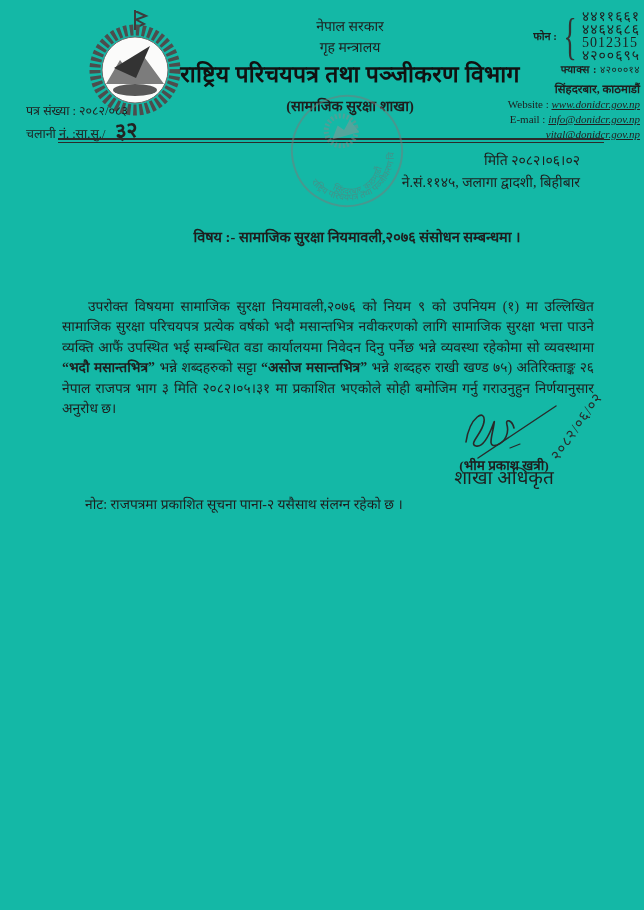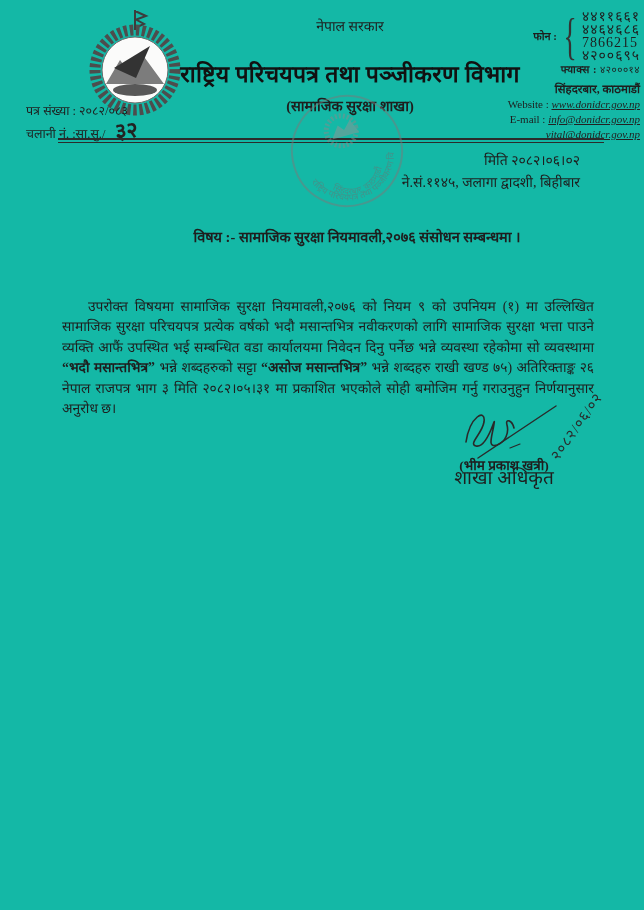--- a/index.html
+++ b/index.html
@@ -72,31 +72,32 @@
   <svg class="emblem" viewBox="0 0 102 108">
     <path d="M51 2 L51 22 M51 3 L62 8 L51 12 M51 11 L60 16 L51 20" stroke="#3c3c3c" stroke-width="2" fill="none"></path>
     <circle cx="51" cy="62" r="40" fill="none" stroke="#4d4d4d" stroke-width="11" stroke-dasharray="3.5 2.6"></circle>
     <circle cx="51" cy="62" r="33" fill="#fbfbfa" stroke="#6a6a6a" stroke-width="1"></circle>
     <path d="M22 76 L36 52 L45 64 L58 46 L80 76 Z" fill="#7c7c7c"></path>
     <path d="M30 60 L66 38 L52 70 Z" fill="#333333"></path>
     <ellipse cx="51" cy="82" rx="22" ry="6" fill="#585858"></ellipse>
   </svg>
 
   <div class="hdr-center gov-line">नेपाल सरकार</div>
+  <div class="hdr-center ministry-line">गृह मन्त्रालय</div>
   <div class="hdr-center dept-line">राष्ट्रिय परिचयपत्र तथा पञ्जीकरण विभाग</div>
   <div class="hdr-center section-line">(सामाजिक सुरक्षा शाखा)</div>
 
   <div class="contact">
     <div class="phone-row">
       <span class="phone-label">फोन :</span>
       <span class="brace">{</span>
       <span class="phone-list">
         <span>४४११६६१</span>
         <span>४४६४६८६</span>
-        <span>7866215</span>
+        <span>5012315</span>
         <span>४२००६९५</span>
       </span>
     </div>
     <div class="fax-row">
       <span class="lbl">फ्याक्स :</span>
       <span>४२०००१४</span>
     </div>
     <div class="addr">सिंहदरबार, काठमाडौं</div>
     <div class="weblink-row">
       <span>Website : </span>
@@ -151,14 +152,15 @@
 
   <svg class="sig-scribble" viewBox="0 0 100 56">
     <path d="M6 38 C10 12 26 4 24 18 C22 30 8 40 16 42 C28 45 36 8 34 20 C32 33 27 44 37 41 C46 38 49 28 47 21 C45 14 52 16 54 24" fill="none" stroke="#2a2a2a" stroke-width="1.6" stroke-linecap="round"></path>
     <path d="M18 54 L96 2" fill="none" stroke="#2a2a2a" stroke-width="1.4" stroke-linecap="round"></path>
     <path d="M50 44 L60 40" fill="none" stroke="#2a2a2a" stroke-width="1.2" stroke-linecap="round"></path>
   </svg>
   <div class="sig-date">२०८२/०६/०२</div>
   <div class="sig-name">(भीम प्रकाश खत्री)</div>
   <div class="sig-desig">शाखा अधिकृत</div>
 
+  <div class="note">नोट: राजपत्रमा प्रकाशित सूचना पाना-२ यसैसाथ संलग्न रहेको छ ।</div>
 
 </div>
 
 </body></html>

